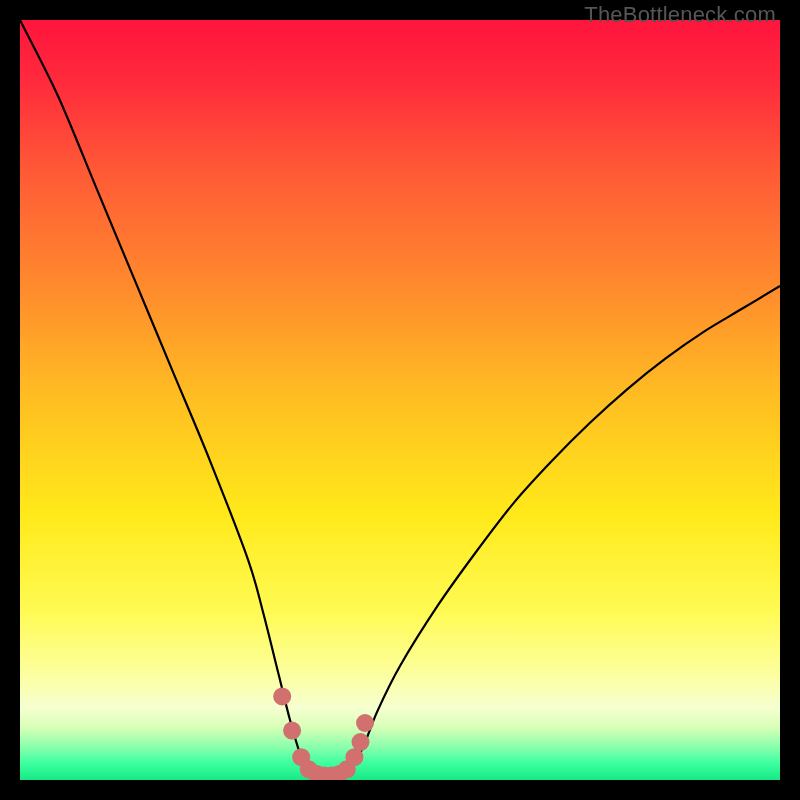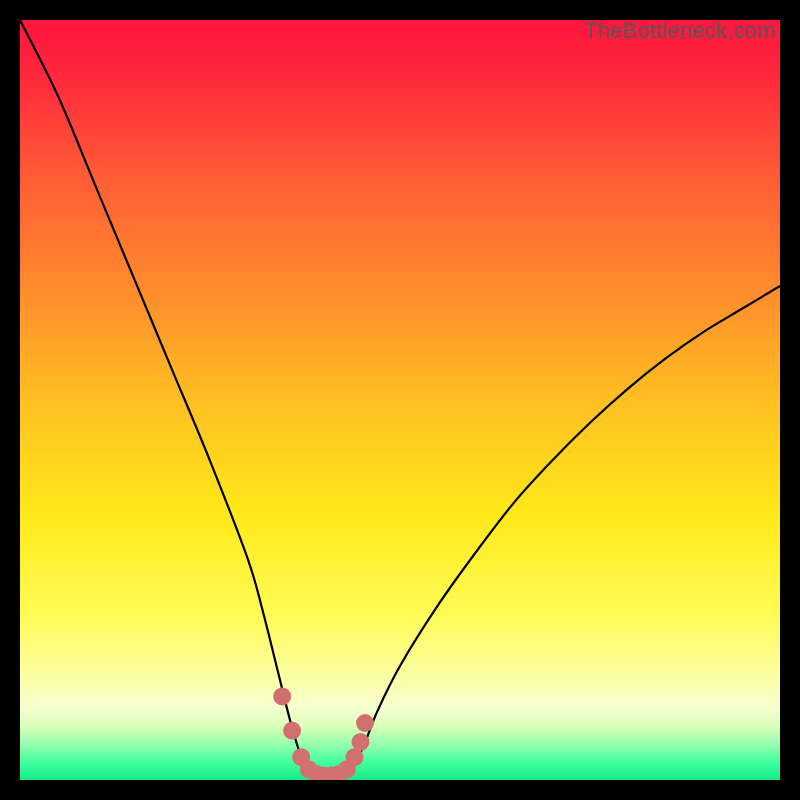--- a/index.html
+++ b/index.html
@@ -28,21 +28,20 @@
   }
   .watermark {
     position: absolute;
     top: 2px;
     right: 24px;
     font-family: Arial, Helvetica, sans-serif;
     font-size: 22px;
     font-weight: 500;
     color: #565656;
     letter-spacing: 0.2px;
-    margin-top: 16px;
   }
 </style>
 </head>
 <body>
 
 <div class="frame">
   <svg class="plot-area" viewBox="0 0 760 760" preserveAspectRatio="none">
     <defs>
       <linearGradient id="bg-grad" x1="0" y1="0" x2="0" y2="1">
       <stop offset="0%" stop-color="#ff153d"></stop>

